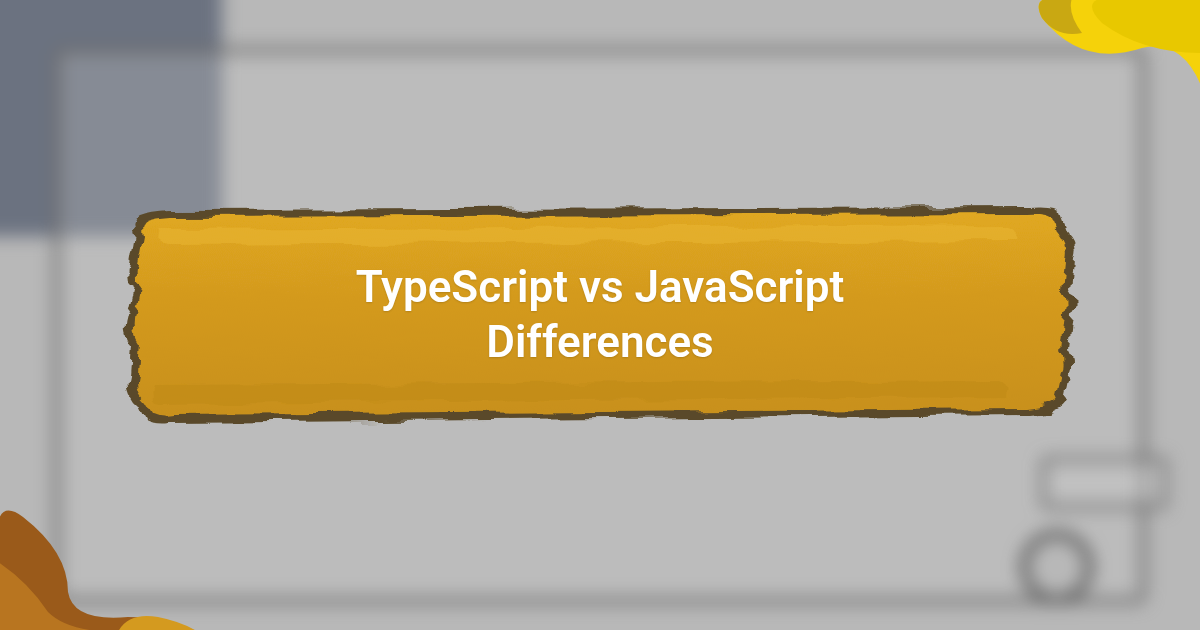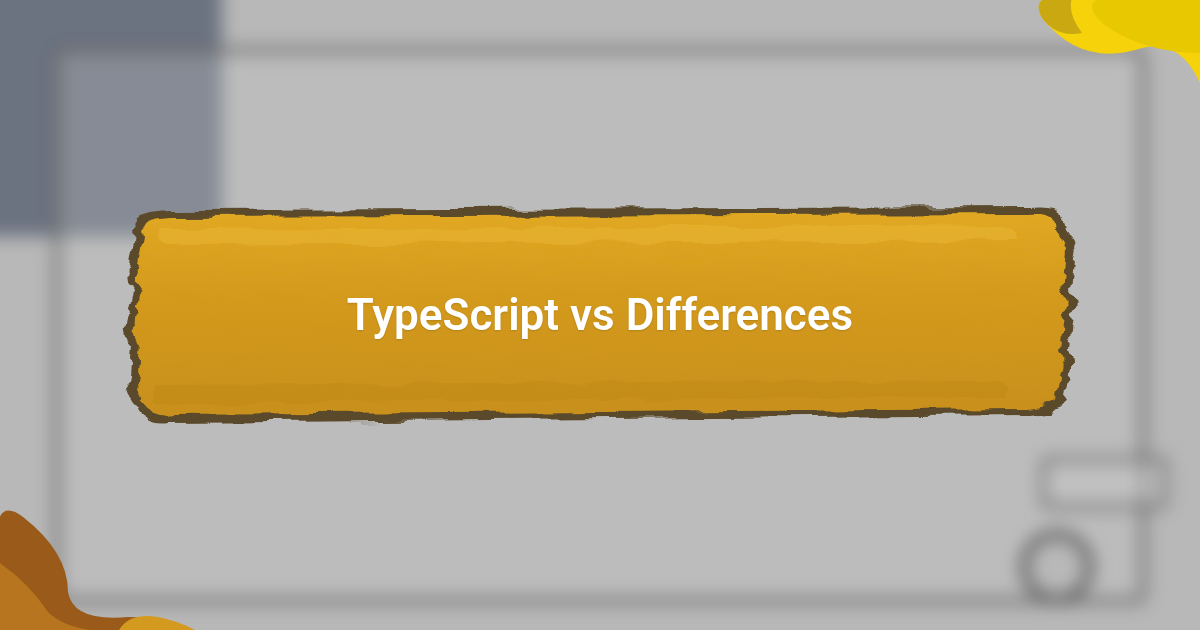--- a/index.html
+++ b/index.html
@@ -179,15 +179,16 @@
       L 954 130 Q 958 116 952 106
       L 955 76 Q 958 62 950 52
       L 943 34 Q 938 28 915 29
       L 62 32 Q 45 33 38 36 Z" fill="url(#brushGrad)"></path>
 
     <path filter="url(#rough)" d="M 50 45 L 900 40 Q 910 42 905 55 L 55 60 Q 45 58 50 45 Z" fill="#e8b530" opacity="0.6"></path>
     <path filter="url(#rough)" d="M 45 200 L 890 195 Q 900 198 895 212 L 50 218 Q 40 215 45 200 Z" fill="#bf8a18" opacity="0.5"></path>
   </svg>
 
   <div class="title-text">
-    <span>TypeScript vs Differences</span><br>
+    <span>TypeScript vs JavaScript</span><br>
+    <span>Differences</span>
   </div>
 </div>
 
 </body></html>

